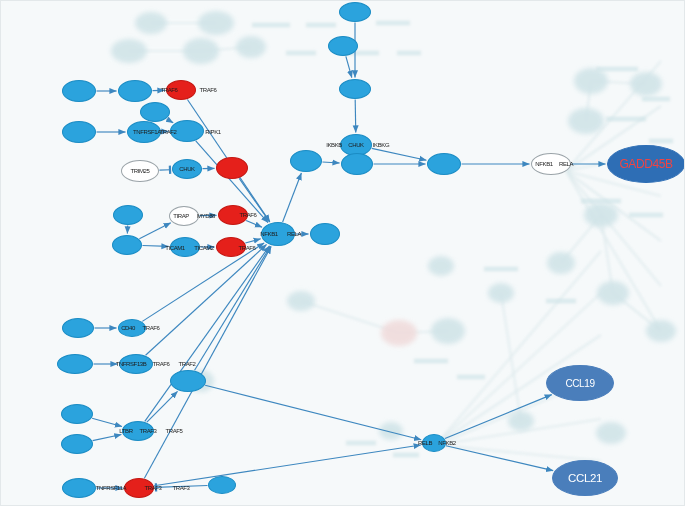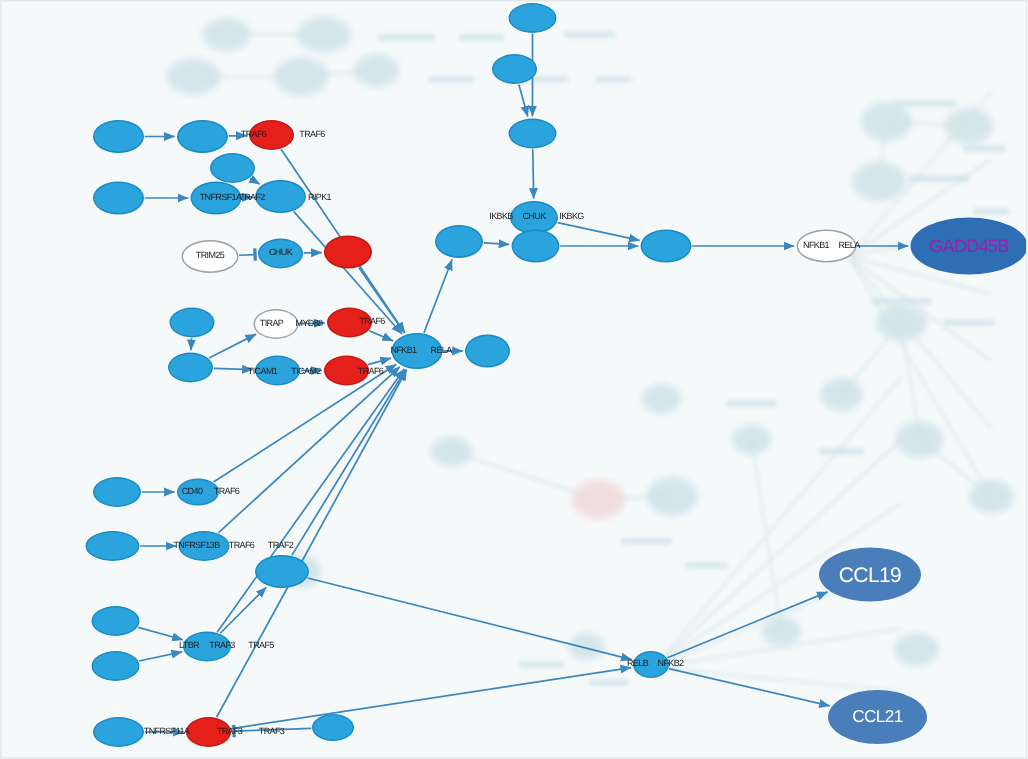--- a/index.html
+++ b/index.html
@@ -215,22 +215,22 @@
       <div class="node" style="left: 305px; top: 160px; width: 32px; height: 22px; background: rgb(43, 163, 221); border: 1px solid rgb(27, 140, 196);"></div>
       <div class="node" style="left: 356px; top: 163px; width: 32px; height: 22px; background: rgb(43, 163, 221); border: 1px solid rgb(27, 140, 196);"></div>
       <div class="node" style="left: 443px; top: 163px; width: 34px; height: 22px; background: rgb(43, 163, 221); border: 1px solid rgb(27, 140, 196);"></div>
       <div class="node" style="left: 550px; top: 163px; width: 40px; height: 22px; background: rgb(255, 255, 255); border: 1px solid rgb(154, 163, 168);"></div>
       <div class="node" style="left: 645px; top: 163px; width: 78px; height: 38px; background: rgb(46, 110, 181); border: 1px solid rgb(46, 110, 181);"></div>
       <div class="node" style="left: 433px; top: 442px; width: 24px; height: 18px; background: rgb(43, 163, 221); border: 1px solid rgb(27, 140, 196);"></div>
       <div class="node" style="left: 579px; top: 382px; width: 68px; height: 36px; background: rgb(74, 126, 187); border: 1px solid rgb(74, 126, 187);"></div>
       <div class="node" style="left: 584px; top: 477px; width: 66px; height: 36px; background: rgb(74, 126, 187); border: 1px solid rgb(74, 126, 187);"></div>
     </div>
 
-<div class="edge-label" style="left: 645px; top: 163px; font-size: 12px; color: #a21caf;">GADD45B</div>
-    <div class="edge-label" style="left: 579px; top: 382px; font-size: 14px; color: rgb(255, 255, 255);">CCL19</div>
+<div class="edge-label" style="left: 645px; top: 163px; font-size: 12px; color: #ef4444;">GADD45B</div>
+    <div class="edge-label" style="left: 579px; top: 382px; font-size: 10px; color: rgb(255, 255, 255);">CCL19</div>
     <div class="edge-label" style="left: 584px; top: 477px; font-size: 11.5px; color: rgb(255, 255, 255); text-align: center;">CCL21</div>
     <div class="edge-label" style="left: 168px; top: 89px; font-size: 6px; color: rgb(29, 29, 29);">TRAF6</div>
     <div class="edge-label" style="left: 207px; top: 89px; font-size: 6px; color: rgb(29, 29, 29);">TRAF6</div>
     <div class="edge-label" style="left: 146px; top: 131px; font-size: 6px; color: rgb(29, 29, 29);">TNFRSF1A</div>
     <div class="edge-label" style="left: 167px; top: 131px; font-size: 6px; color: rgb(29, 29, 29);">TRAF2</div>
     <div class="edge-label" style="left: 212px; top: 131px; font-size: 6px; color: rgb(29, 29, 29);">RIPK1</div>
     <div class="edge-label" style="left: 139px; top: 170px; font-size: 6px; color: rgb(29, 29, 29);">TRIM25</div>
     <div class="edge-label" style="left: 186px; top: 168px; font-size: 6px; color: rgb(29, 29, 29);">CHUK</div>
     <div class="edge-label" style="left: 180px; top: 215px; font-size: 6px; color: rgb(29, 29, 29);">TIRAP</div>
     <div class="edge-label" style="left: 205px; top: 215px; font-size: 6px; color: rgb(29, 29, 29);">MYD88</div>

